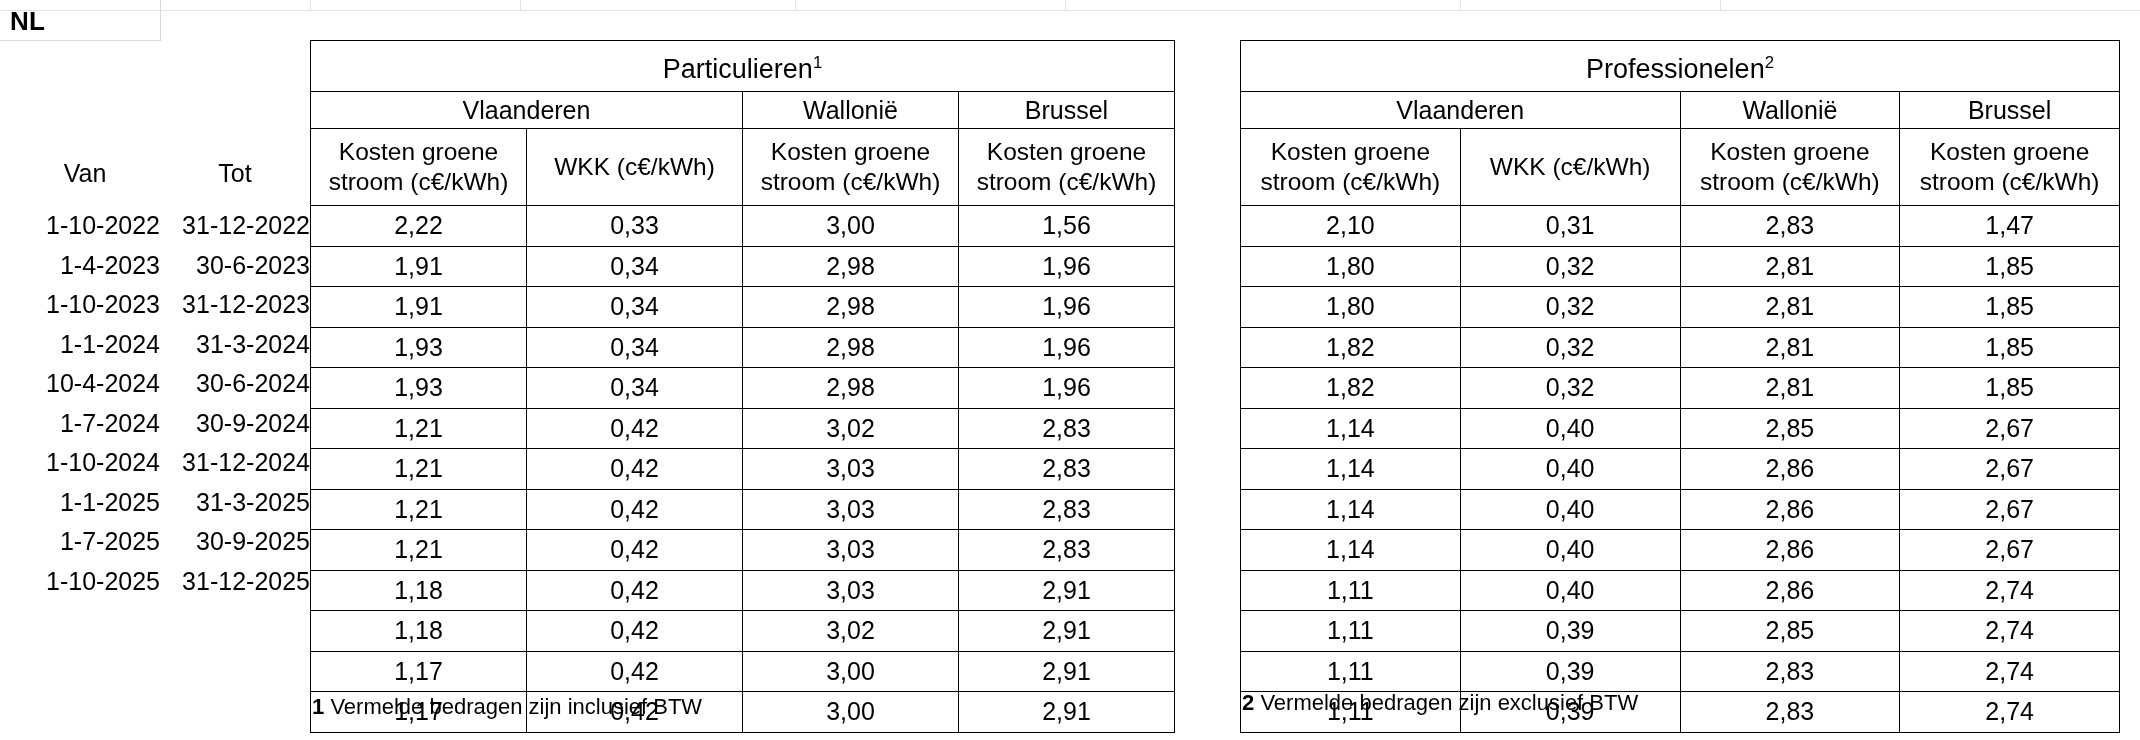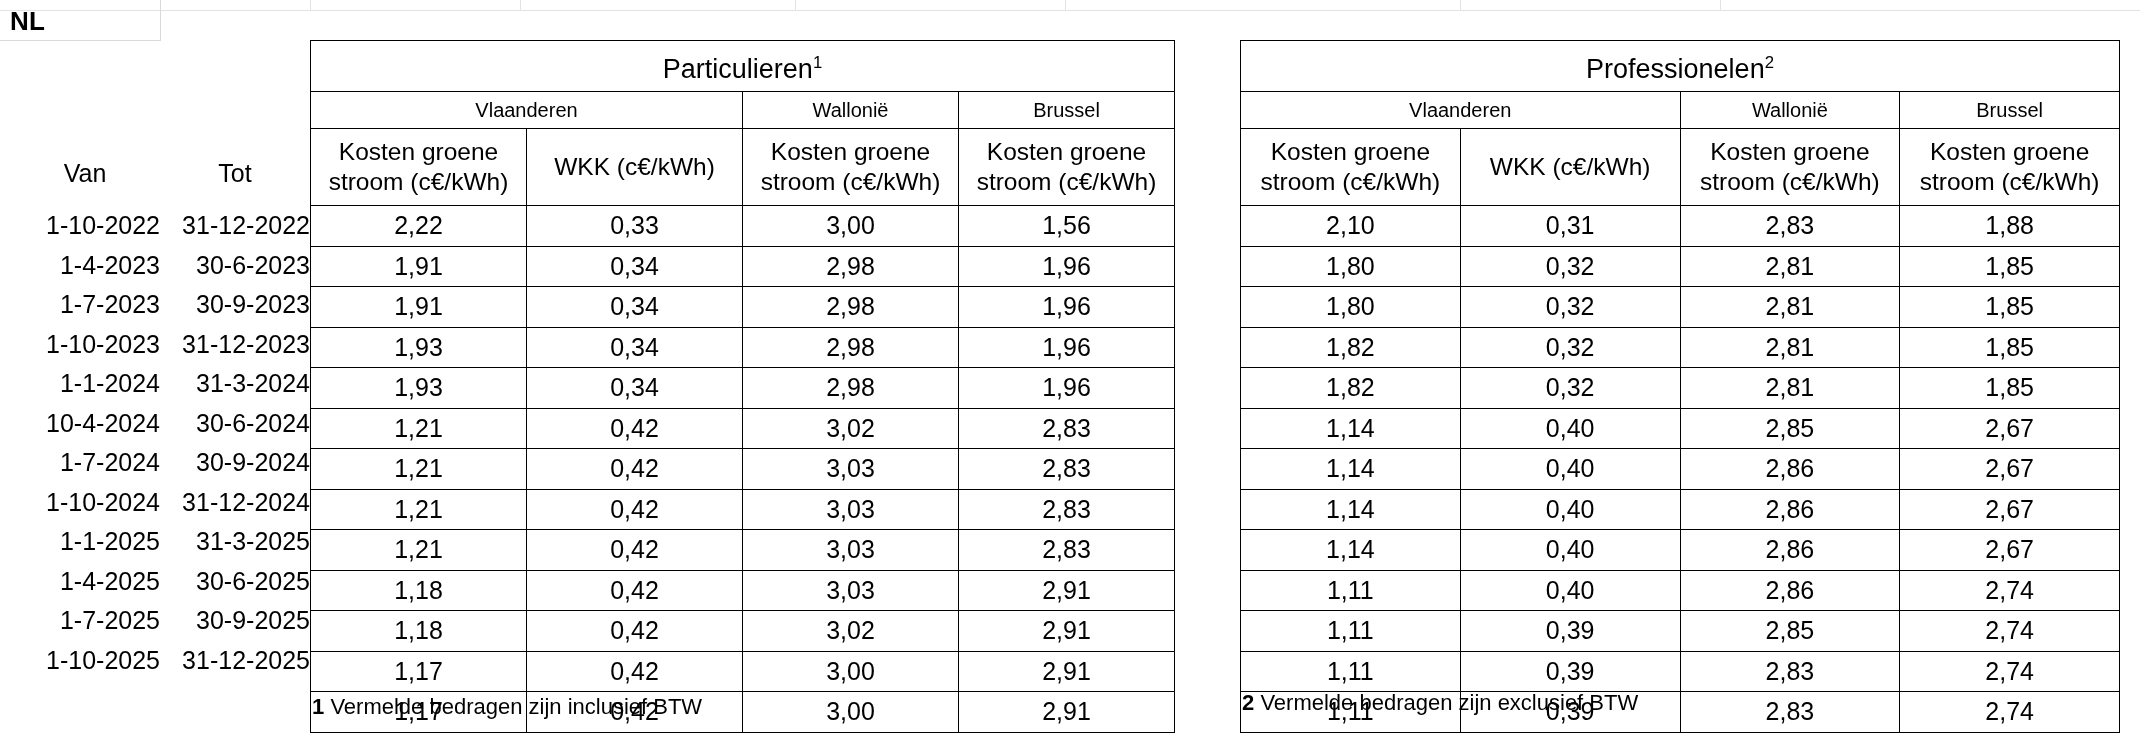--- a/index.html
+++ b/index.html
@@ -98,21 +98,21 @@
     padding: 0;
   }
   .ttitle {
     font-size: 27px;
     font-weight: bold;
     height: 44px;
     line-height: 44px;
     margin-left: 12px;
   }
   .region {
-    font-size: 20px;
+    font-size: 25px;
     font-weight: bold;
     height: 36px;
     line-height: 36px;
   }
   .colhead {
     font-size: 24.5px;
     height: 76px;
     line-height: 30px;
     border-bottom: 1px dotted #000000 !important;
   }
@@ -172,24 +172,20 @@
     <div id="date-rows">
         <div class="dates-row">
           <div>1-10-2022</div>
           <div>31-12-2022</div>
         </div>
         <div class="dates-row">
           <div>1-4-2023</div>
           <div>30-6-2023</div>
         </div>
         <div class="dates-row">
-          <div>1-7-2023</div>
-          <div>30-9-2023</div>
-        </div>
-        <div class="dates-row">
           <div>1-10-2023</div>
           <div>31-12-2023</div>
         </div>
         <div class="dates-row">
           <div>1-1-2024</div>
           <div>31-3-2024</div>
         </div>
         <div class="dates-row">
           <div>10-4-2024</div>
           <div>30-6-2024</div>
@@ -198,24 +194,20 @@
           <div>1-7-2024</div>
           <div>30-9-2024</div>
         </div>
         <div class="dates-row">
           <div>1-10-2024</div>
           <div>31-12-2024</div>
         </div>
         <div class="dates-row">
           <div>1-1-2025</div>
           <div>31-3-2025</div>
-        </div>
-        <div class="dates-row">
-          <div>1-4-2025</div>
-          <div>30-6-2025</div>
         </div>
         <div class="dates-row">
           <div>1-7-2025</div>
           <div>30-9-2025</div>
         </div>
         <div class="dates-row">
           <div>1-10-2025</div>
           <div>31-12-2025</div>
         </div>
       </div>
@@ -368,21 +360,21 @@
           <span>Kosten groene</span>
           <span>stroom (c€/kWh)</span>
         </th>
       </tr>
     </thead>
     <tbody id="body-professionelen">
         <tr>
           <td class="datacell">2,10</td>
           <td class="datacell">0,31</td>
           <td class="datacell">2,83</td>
-          <td class="datacell">1,88</td>
+          <td class="datacell">1,47</td>
         </tr>
         <tr>
           <td class="datacell">1,80</td>
           <td class="datacell">0,32</td>
           <td class="datacell">2,81</td>
           <td class="datacell">1,85</td>
         </tr>
         <tr>
           <td class="datacell">1,80</td>
           <td class="datacell">0,32</td>

